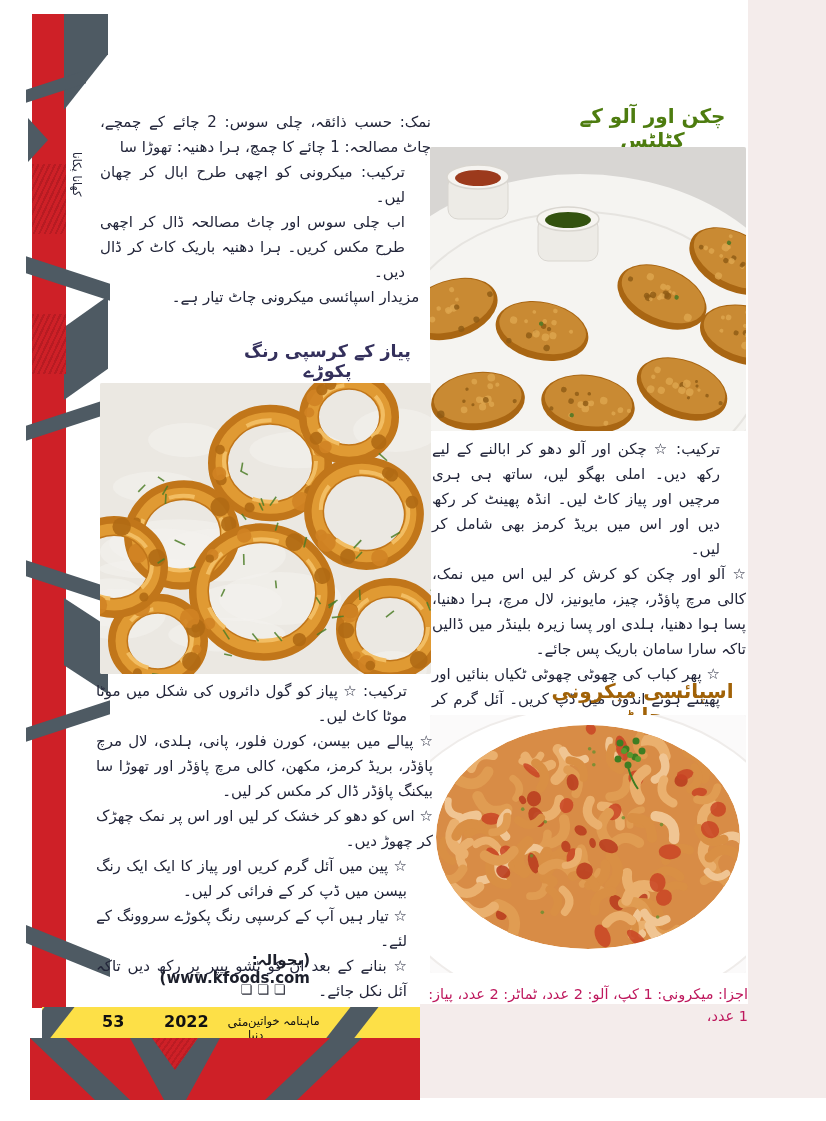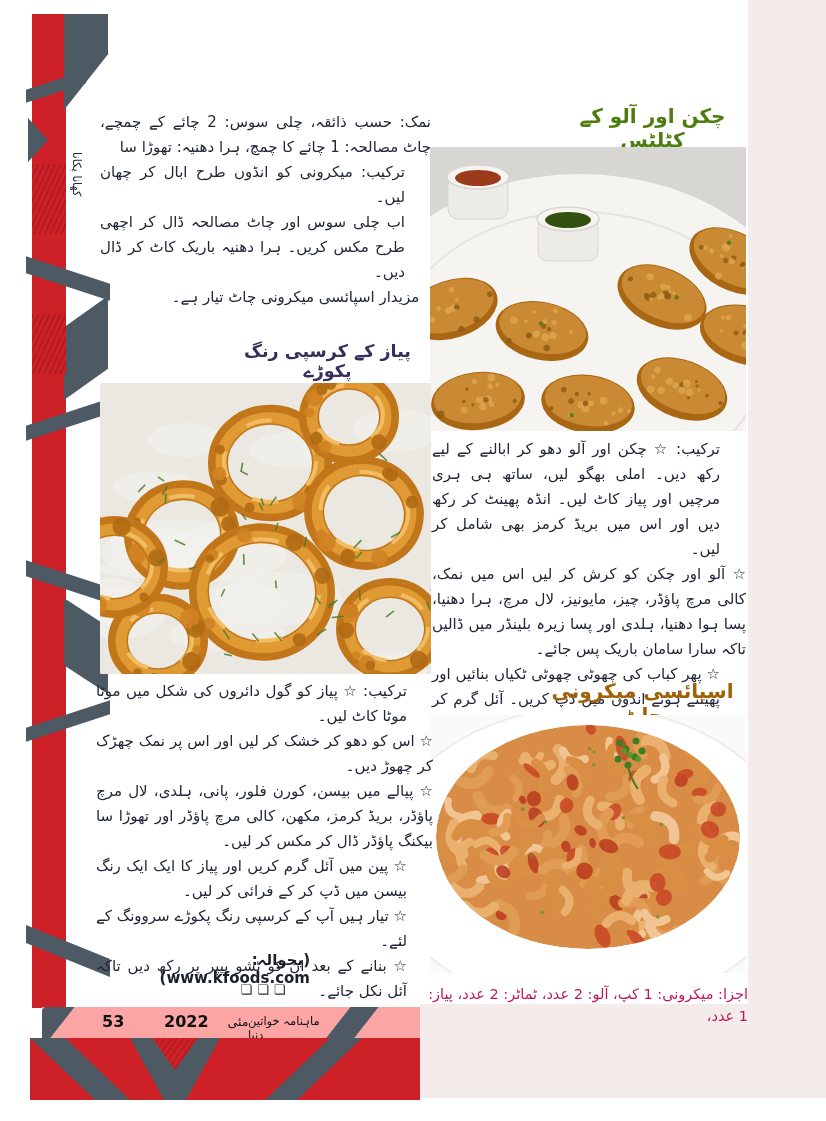--- a/index.html
+++ b/index.html
@@ -25,21 +25,21 @@
   .marks{text-align:center;font-size:13px;letter-spacing:5px;color:#2a2d38}
   
   .ing{direction:rtl;text-align:right;font-size:14.5px;font-weight:normal;color:#be185d;line-height:22px}
   
   #sidebar{left:28px;top:14px;width:80px;height:994px}
   .sb-red{left:4px;top:0;width:34px;height:994px;background:#ce2027}
   .sb-slate{background:#4e5a63}
   .sb-stripes{left:4px;width:34px;background:repeating-linear-gradient(115deg,#b71b22 0 2px,#ce2027 2px 5px)}
   .v-label{direction:rtl;writing-mode:vertical-rl;font-size:11.5px;color:#23263a;letter-spacing:1px}
   
-  #f-strip{left:42px;top:1007px;width:378px;height:31px;background:#fca5a5;overflow:hidden}
+  #f-strip{left:42px;top:1007px;width:378px;height:31px;background:#fde047;overflow:hidden}
   #f-band{left:30px;top:1038px;width:390px;height:62px;background:#ce2027;overflow:hidden}
   .f-num{font-weight:bold;font-size:16px;color:#111;top:5px}
   .f-ur{direction:rtl;color:#111;top:7px;font-size:12.5px}
   .slash{background:#4e5a63;transform:skewX(-38deg)}
   .band-shape{background:#4e5a63}
   .band-stripes{background:repeating-linear-gradient(125deg,#bb1c23 0 2px,#ce2027 2px 5px)}
 </style>
 </head>
 <body>
 
@@ -617,21 +617,21 @@
       <circle cx="200" cy="40" r="3" fill="#58992e"></circle>
       <circle cx="194" cy="36" r="3" fill="#58992e"></circle>
       <circle cx="208" cy="44" r="3" fill="#58992e"></circle>
     </svg>
 </div>
 
 <div class="abs ing" style="left:416px;top:983px;width:332px">اجزا: میکرونی: 1 کپ، آلو: 2 عدد، ٹماٹر: 2 عدد، پیاز: 1 عدد،</div>
 
 <div class="abs u" style="left:100px;top:110px;width:331px">
   <p>نمک: حسب ذائقہ، چلی سوس: 2 چائے کے چمچے، چاٹ مصالحہ: 1 چائے کا چمچ، ہرا دھنیہ: تھوڑا سا</p>
-  <p class="indent">ترکیب: میکرونی کو انڈوں طرح ابال کر چھان لیں۔</p>
+  <p class="indent">ترکیب: میکرونی کو اچھی طرح ابال کر چھان لیں۔</p>
   <p class="indent">اب چلی سوس اور چاٹ مصالحہ ڈال کر اچھی طرح مکس کریں۔ ہرا دھنیہ باریک کاٹ کر ڈال دیں۔</p>
   <p class="center">مزیدار اسپائسی میکرونی چاٹ تیار ہے۔</p>
 </div>
 
 <div class="abs h-navy" style="left:225px;top:341px;width:205px">پیاز کے کرسپی رنگ پکوڑے</div>
 
 <div class="abs photo" style="left:100px;top:383px;width:331px;height:291px">
   <svg id="svg-onion" width="331" height="291" viewBox="0 0 331 291">
       <rect x="0" y="0" width="331" height="291" fill="#ebe8e2"></rect>
       <ellipse cx="78.5233385716565" cy="160.24735737754963" rx="69.3146359641105" ry="24.020487918984145" fill="#f4f2ee" opacity="0.55"></ellipse>
@@ -778,22 +778,22 @@
       <rect x="260.33000734401867" y="206.59100059699267" width="10.41031884192489" height="1.6" fill="#4c7d27" opacity="0.85" transform="rotate(86.93447096273303 260.33000734401867 206.59100059699267)"></rect>
       <rect x="142.37600193032995" y="130.3999191140756" width="7.339747535763308" height="1.6" fill="#4c7d27" opacity="0.85" transform="rotate(53.44733767211437 142.37600193032995 130.3999191140756)"></rect>
       <rect x="294.4116760767065" y="228.44223147910088" width="10.084678709274158" height="1.6" fill="#4c7d27" opacity="0.85" transform="rotate(141.91382439807057 294.4116760767065 228.44223147910088)"></rect>
       <rect x="66.78881138982251" y="110.91071246471256" width="10.113552656723186" height="1.6" fill="#4c7d27" opacity="0.85" transform="rotate(93.33866994827986 66.78881138982251 110.91071246471256)"></rect>
       <rect x="159.95720812259242" y="119.87415918242186" width="8.113578745862469" height="1.6" fill="#4c7d27" opacity="0.85" transform="rotate(63.70563229545951 159.95720812259242 119.87415918242186)"></rect>
     </svg>
 </div>
 
 <div class="abs u" style="left:96px;top:679px;width:337px">
   <p class="indent">ترکیب: ☆ پیاز کو گول دائروں کی شکل میں موٹا موٹا کاٹ لیں۔</p>
+  <p>☆ پیالے میں بیسن، کورن فلور، پانی، ہلدی، لال مرچ پاؤڈر، بریڈ کرمز، مکھن، کالی مرچ پاؤڈر اور تھوڑا سا بیکنگ پاؤڈر ڈال کر مکس کر لیں۔</p>
   <p>☆ اس کو دھو کر خشک کر لیں اور اس پر نمک چھڑک کر چھوڑ دیں۔</p>
-  <p>☆ پیالے میں بیسن، کورن فلور، پانی، ہلدی، لال مرچ پاؤڈر، بریڈ کرمز، مکھن، کالی مرچ پاؤڈر اور تھوڑا سا بیکنگ پاؤڈر ڈال کر مکس کر لیں۔</p>
   <p class="indent">☆ پین میں آئل گرم کریں اور پیاز کا ایک ایک رنگ بیسن میں ڈپ کر کے فرائی کر لیں۔</p>
   <p class="indent">☆ تیار ہیں آپ کے کرسپی رنگ پکوڑے سروونگ کے لئے۔</p>
   <p class="indent">☆ بنانے کے بعد ان کو ٹشو پیپر پر رکھ دیں تاکہ آئل نکل جائے۔</p>
   <p class="indent">☆ ان کو کیچپ یا چٹنی کے ساتھ پیش کیجیے۔</p>
 </div>
 
 <div class="abs ref" style="left:98px;top:951px;width:212px">(بحوالہ: www.kfoods.com)</div>
 <div class="abs marks" style="left:100px;top:982px;width:331px">❏❏❏</div>
 
 <div class="abs" id="f-strip">

